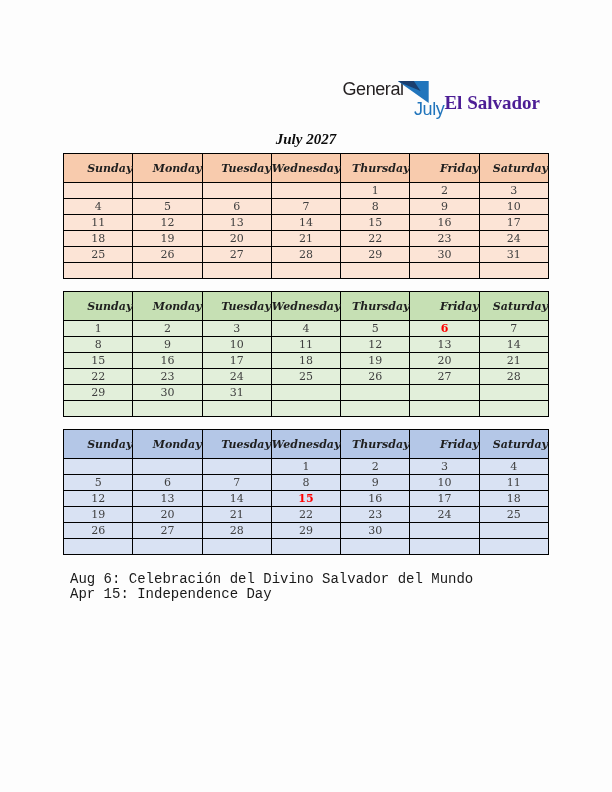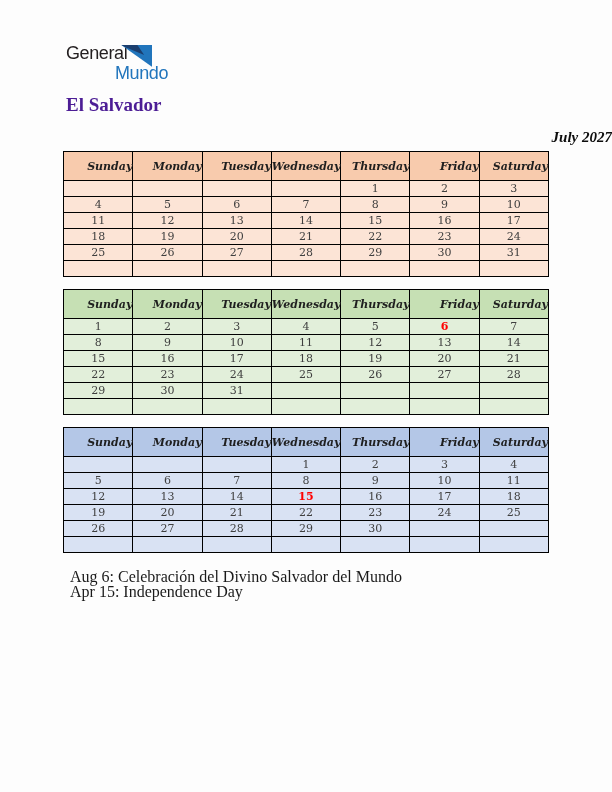--- a/index.html
+++ b/index.html
@@ -10,22 +10,21 @@
     position: relative;
     overflow: hidden;
   }
   .page { width: 612px; height: 792px; background: #fdfdfd; }
 
   
   .page-header {
     display: flex;
     justify-content: flex-end;
     align-items: flex-start;
-    padding: 44px 72px 0 66px;
-    flex-direction: column;
+    padding: 80px 72px 0 66px;
   }
   .logo {
     font-family: "Liberation Sans", sans-serif;
     line-height: 1;
     width: 102px;
   }
   .logo-row { display: flex; align-items: flex-start; }
   .logo-general {
     font-size: 18px;
     letter-spacing: -0.4px;
@@ -58,21 +57,21 @@
     font-weight: 700;
     font-size: 19px;
     color: #4c1d95;
     margin-top: 12px;
   }
 
   
   #months { margin-top: 13px; }
   .month + .month { margin-top: 12px; }
   .month-title {
-    text-align: right;
+    text-align: center;
     font-family: "Liberation Serif", serif;
     font-style: italic;
     font-weight: 700;
     font-size: 15px;
     color: #0d0d0d;
     margin-bottom: 5px;
   }
   table.cal {
     width: 486px;
     margin: 0 auto;
@@ -101,38 +100,38 @@
     height: 16px;
   }
   table.cal td.holiday {
     color: var(--holiday-color, #ff0000);
     font-weight: 700;
   }
 
   
   .footer-notes {
     margin: 17px 0 12px 70px;
-    font-family: Liberation Serif, serif;
-    font-size: 16px;
+    font-family: Liberation Mono, monospace;
+    font-size: 14px;
     line-height: 14.5px;
     color: #1a1a1a;
   }
 </style>
 </head>
 <body>
 
 <div class="page">
 
   <div class="page-header">
     <div class="logo">
       <div class="logo-row">
         <span class="logo-general">General</span>
         <span class="logo-flag"></span>
       </div>
-      <div class="logo-blue">Mundo</div>
+      <div class="logo-blue">July</div>
     </div>
     <h1 class="country-title">El Salvador</h1>
   </div>
 
   <div id="months">
       <section class="month" style="--hdr-bg: #F8CBAD; --body-bg: #FCE4D6;">
         <h2 class="month-title">July 2027</h2>
         <table class="cal">
           <thead>
             <tr>

